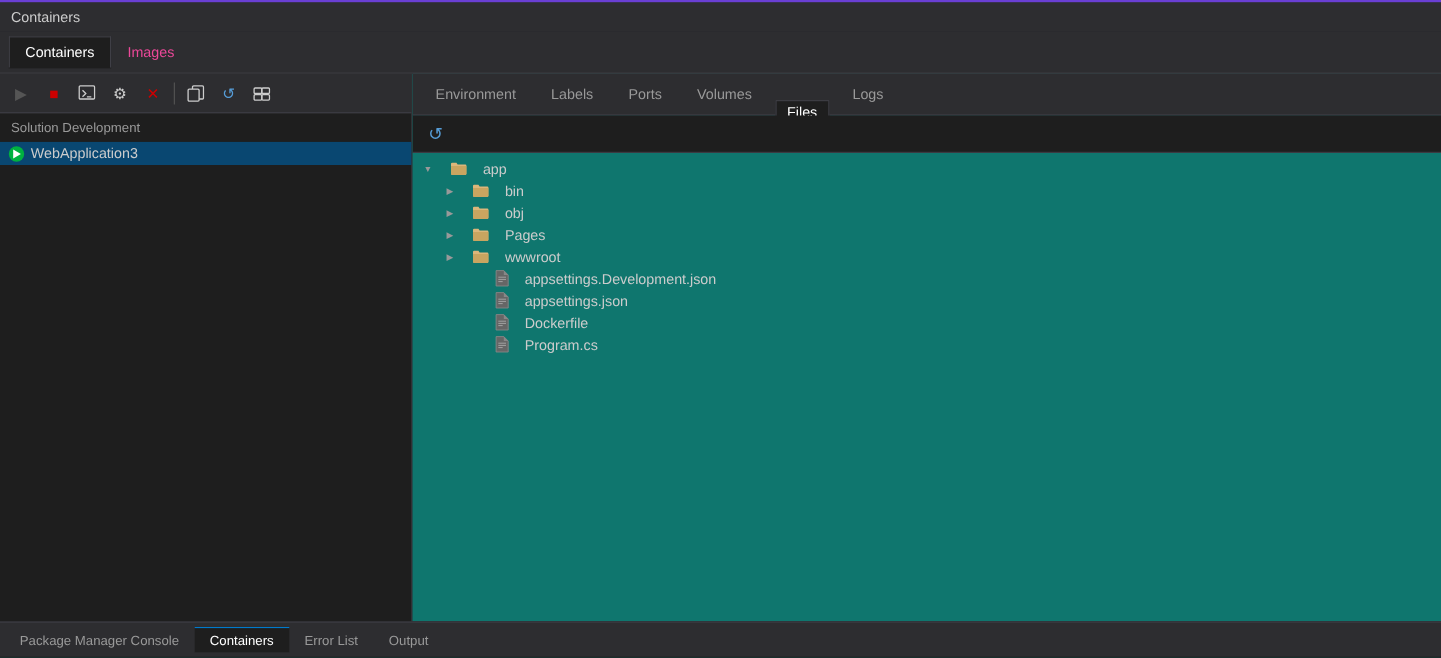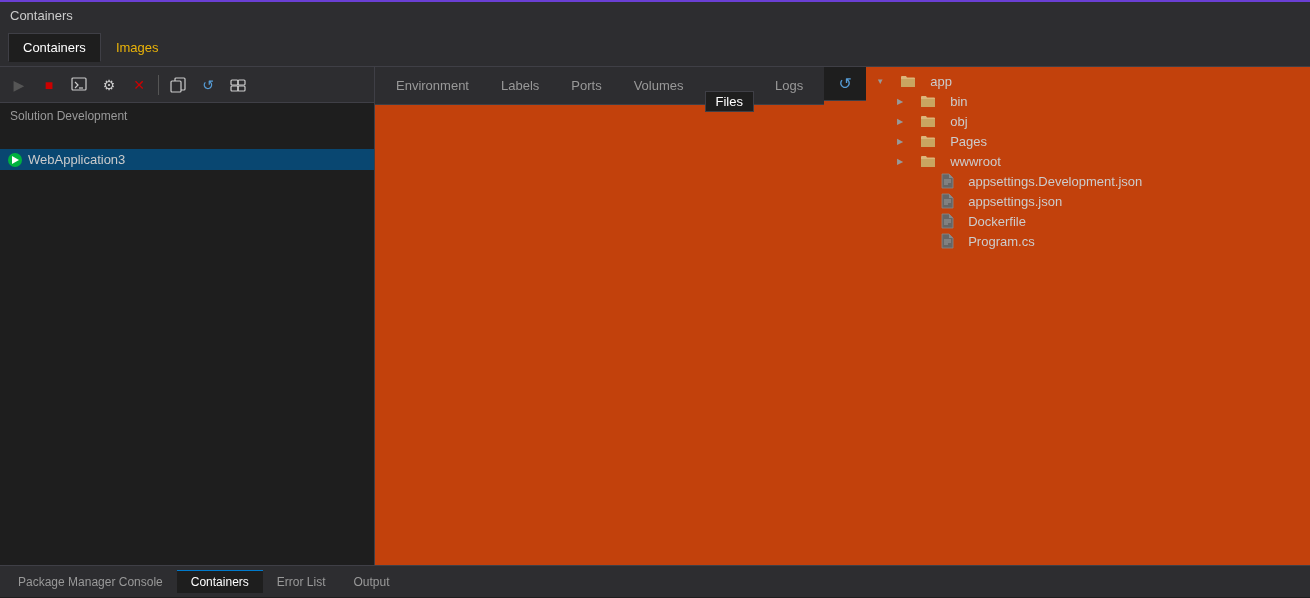--- a/index.html
+++ b/index.html
@@ -32,21 +32,21 @@
       align-items: center;
       background: #2d2d30;
       padding: 0 8px;
       border-bottom: 1px solid #3f3f46;
       height: 38px;
     }
 
     .tab-btn {
       padding: 6px 14px;
       cursor: pointer;
-      color: #eab308;
+      color: #ec4899;
       background: transparent;
       border: 1px solid transparent;
       font-size: 13px;
       font-family: 'Segoe UI', sans-serif;
     }
     .tab-btn.active {
       color: #fff;
       background: #1e1e1e;
       border: 1px solid #3f3f46;
       border-bottom: 1px solid #1e1e1e;
@@ -104,21 +104,20 @@
       font-size: 12px;
       color: #999;
     }
 
     .tree-item {
       display: flex;
       align-items: center;
       padding: 3px 8px;
       cursor: pointer;
       gap: 6px;
-      margin-top: 20px;
     }
     .tree-item.selected {
       background: #094771;
     }
 
     .green-circle {
       width: 14px;
       height: 14px;
       border-radius: 50%;
       background: #00b140;
@@ -130,23 +129,23 @@
     .green-circle::after {
       content: '';
       border-left: 7px solid #fff;
       border-top: 4px solid transparent;
       border-bottom: 4px solid transparent;
       margin-left: 1px;
     }
 
     .right-panel {
       flex: 1;
-      background: #c2410c;
-      display: flex;
-      flex-direction: row;
+      background: #0f766e;
+      display: flex;
+      flex-direction: column;
       overflow: hidden;
     }
 
     .right-tabs {
       display: flex;
       align-items: center;
       background: #2d2d30;
       padding: 6px 10px;
       gap: 10px;
       border-bottom: 1px solid #3f3f46;

